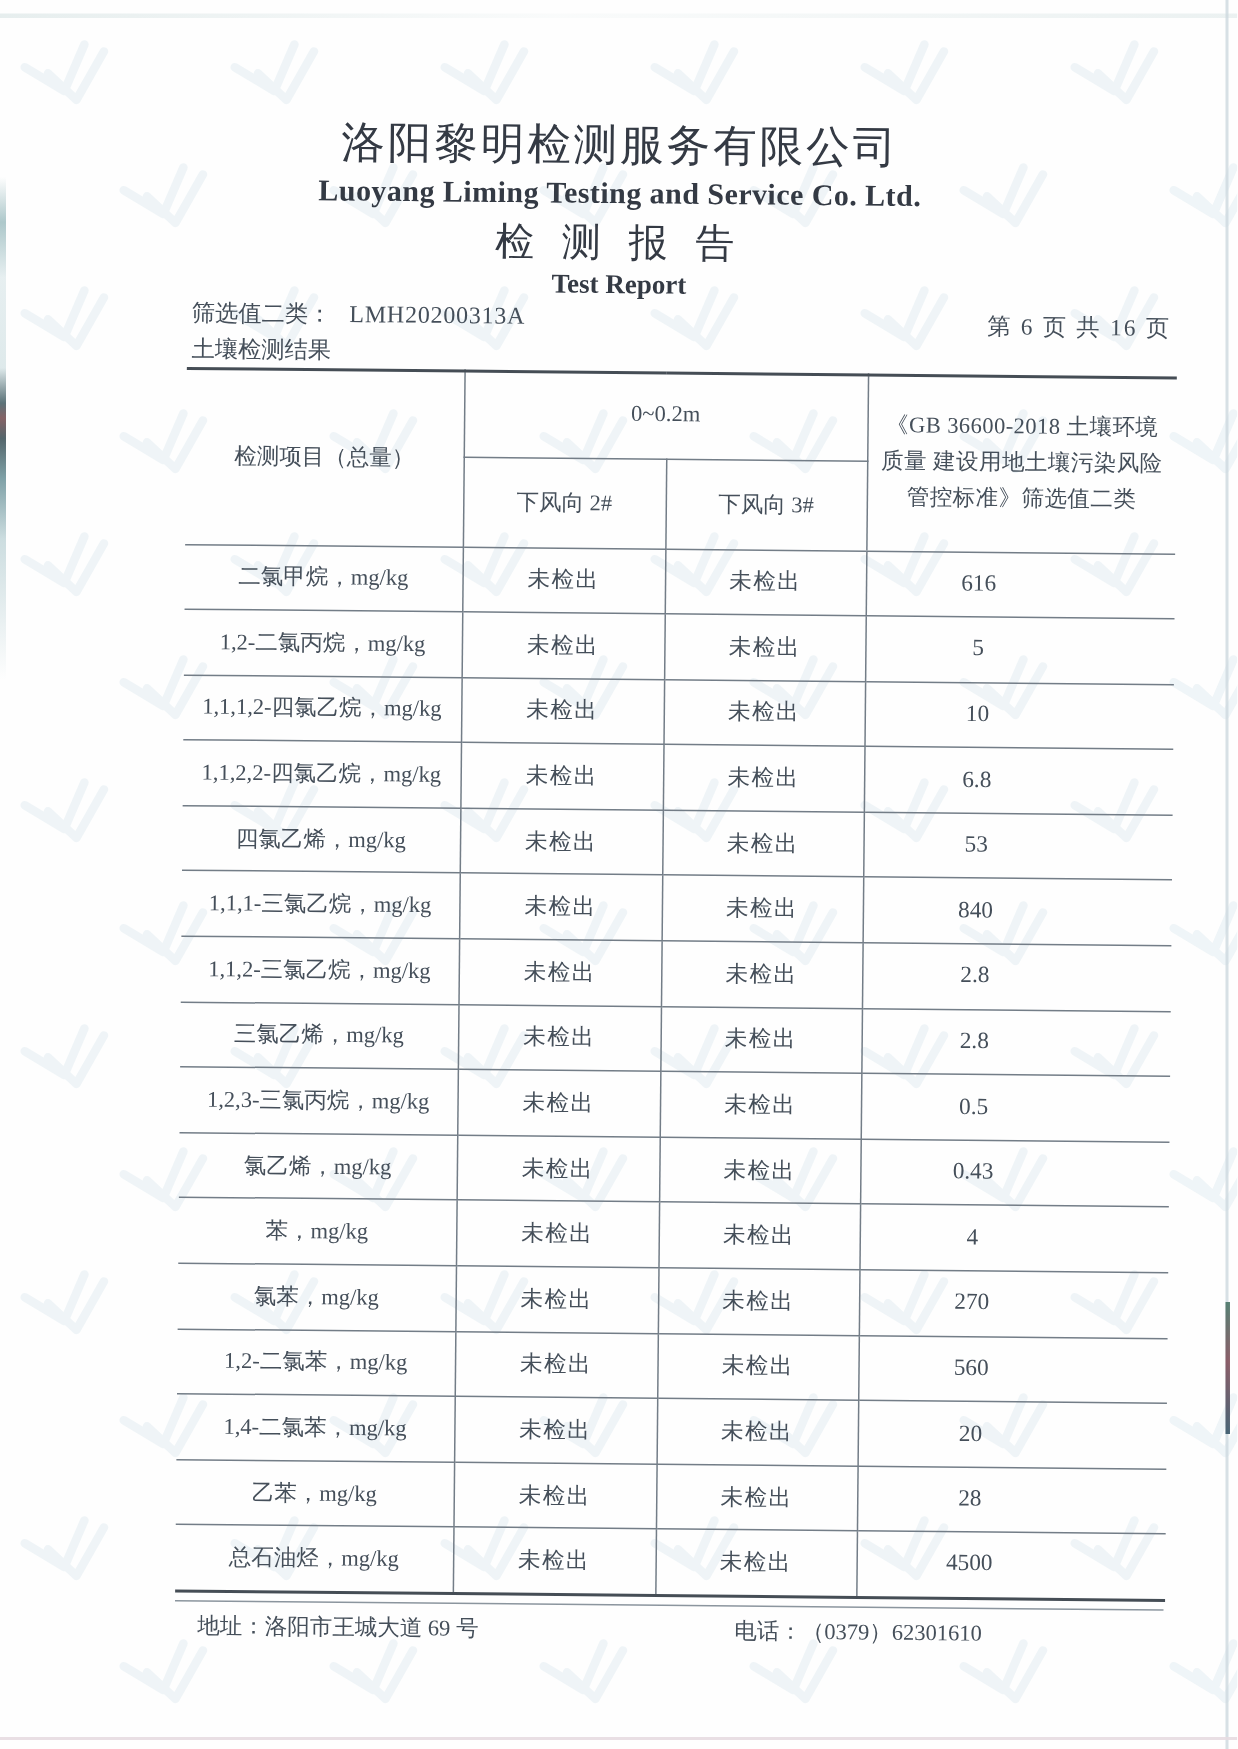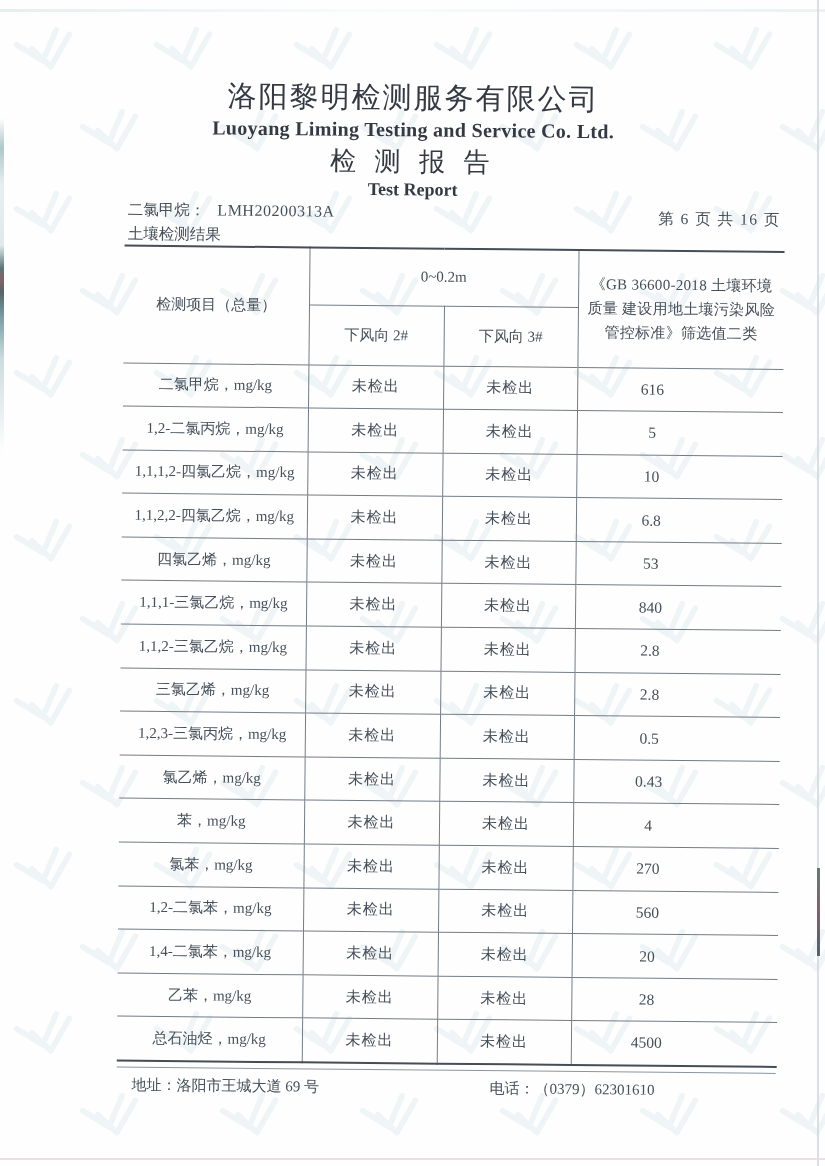--- a/index.html
+++ b/index.html
@@ -599,21 +599,21 @@
 
     <div class="hdr">
       <div class="company-cn">洛阳黎明检测服务有限公司</div>
       <div class="company-en">Luoyang Liming Testing and Service Co. Ltd.</div>
       <div class="title-cn">检 测 报 告</div>
       <div class="title-en">Test Report</div>
     </div>
 
     <div class="meta-row">
       <div>
-        <span>二氯甲烷：</span><span class="report-no">LMH20200313A</span>
+        <span>筛选值二类：</span><span class="report-no">LMH20200313A</span>
       </div>
       <div class="page-info">第 6 页 共 16 页</div>
     </div>
     <div class="section-title">土壤检测结果</div>
 
     <table>
       <colgroup>
           <col class="c1">
           <col class="c2">
           <col class="c3">

